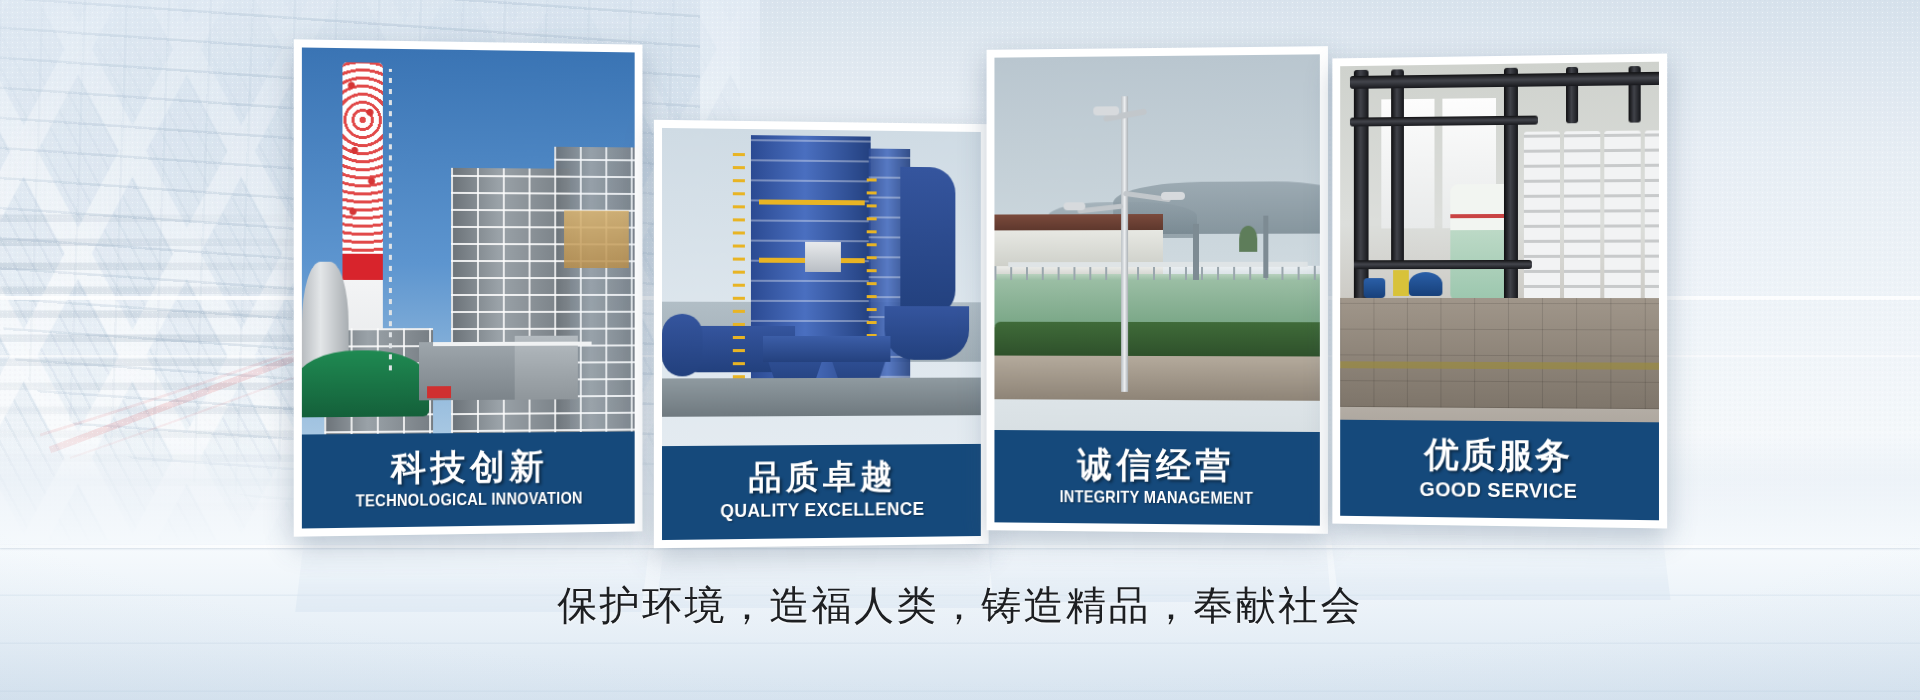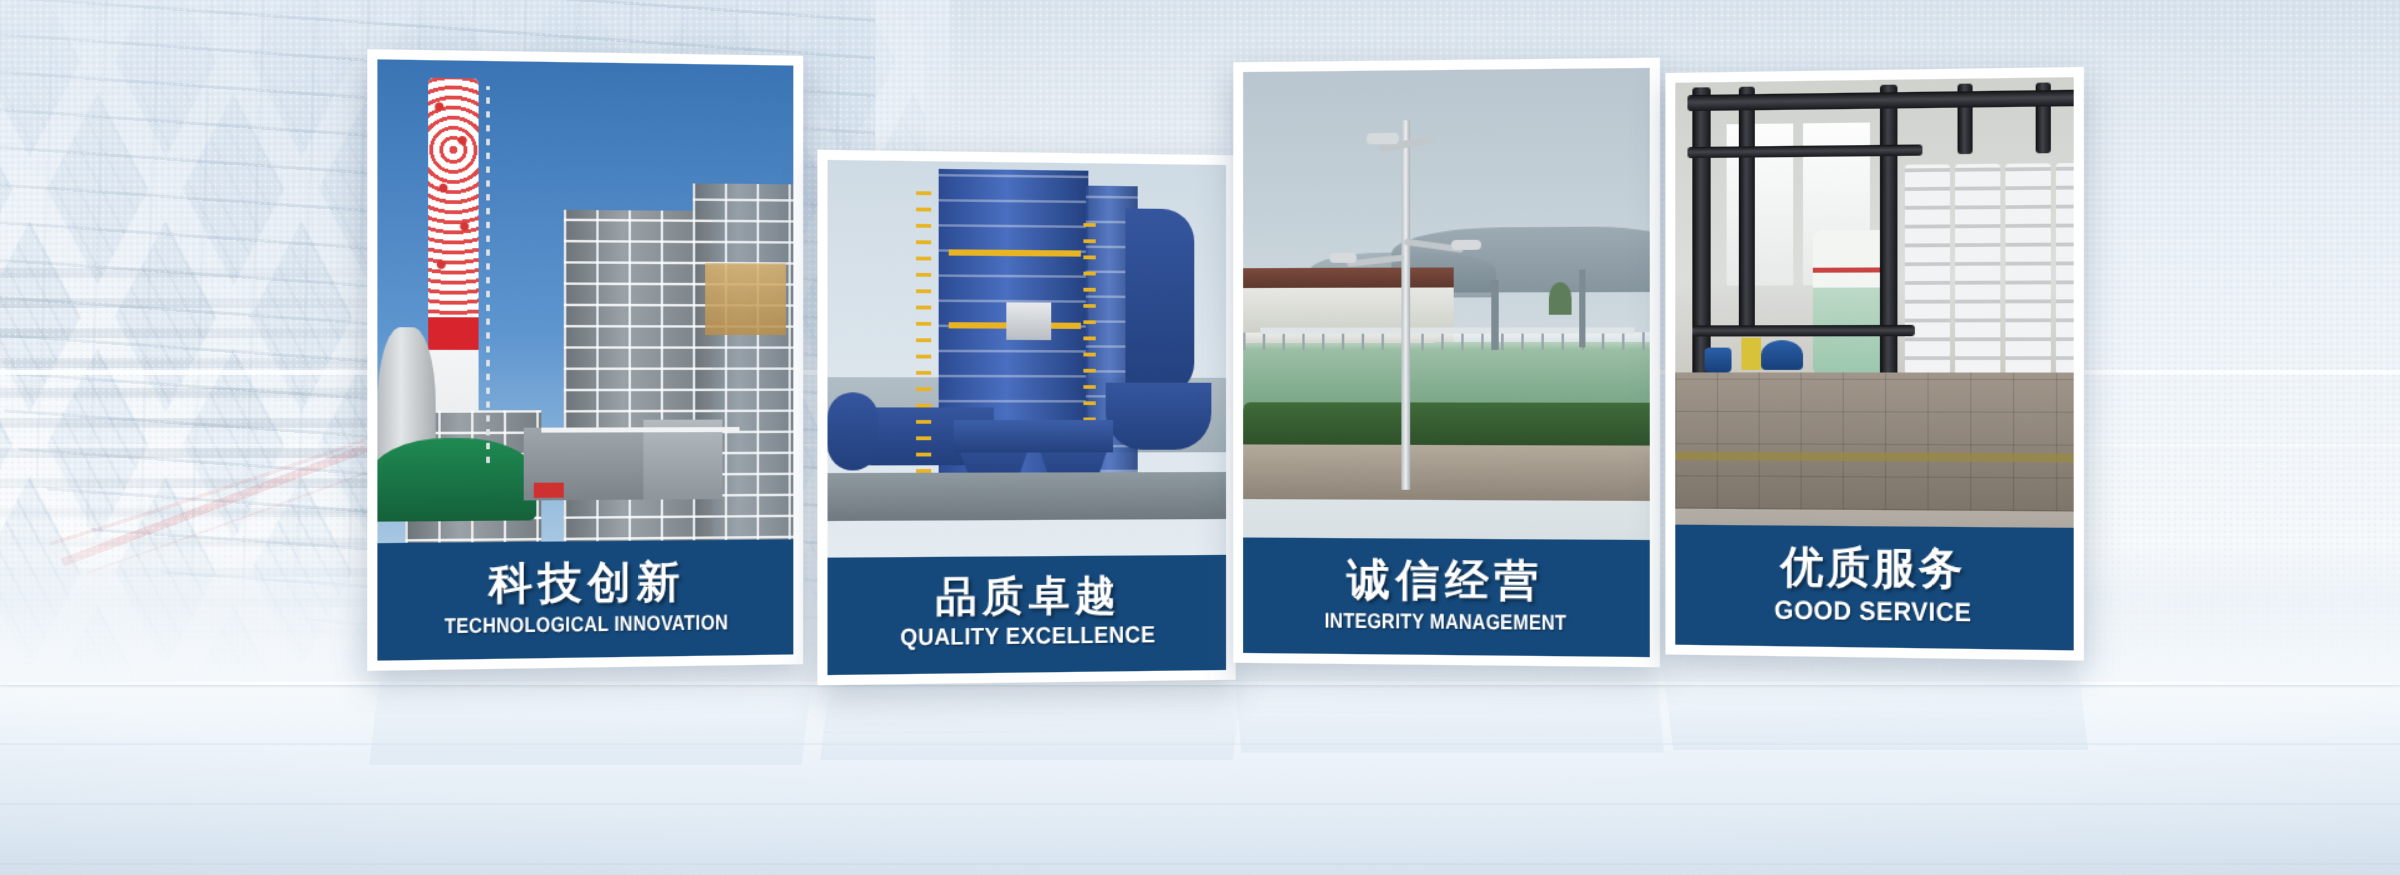--- a/index.html
+++ b/index.html
@@ -426,14 +426,15 @@
         <div class="floor-tiles" style="left:0; top:234px; width:336px; height:110px;"></div>
         <div style="position:absolute; left:0; top:298px; width:336px; height:7px; background:#9a8a3e; opacity:.7;"></div>
       </div>
       <div class="caption">
         <div class="caption-cn">优质服务</div>
         <div class="caption-en">GOOD SERVICE</div>
       </div>
     </div>
   </div>
 
+  <div id="tagline">保护环境，造福人类，铸造精品，奉献社会</div>
 
 </div>
 
 </body></html>

